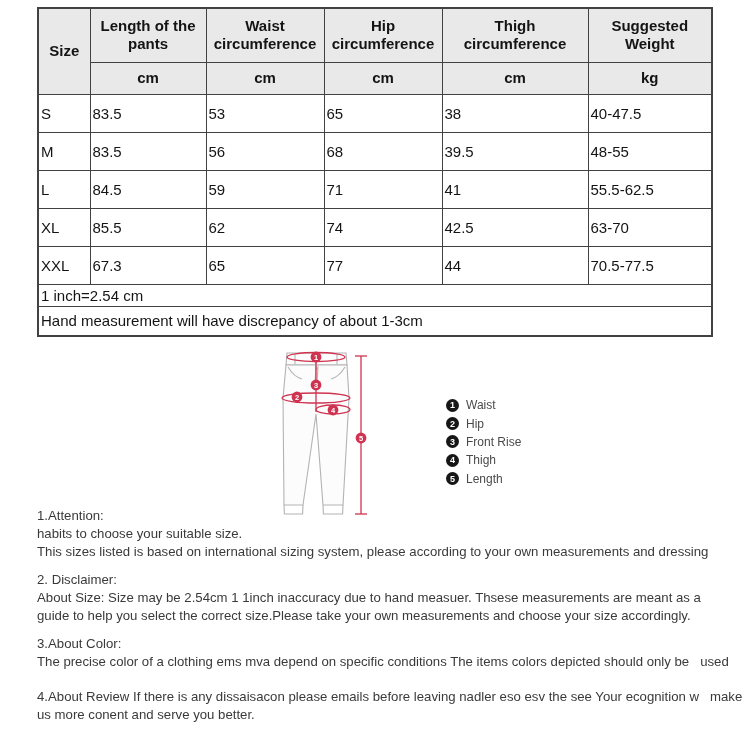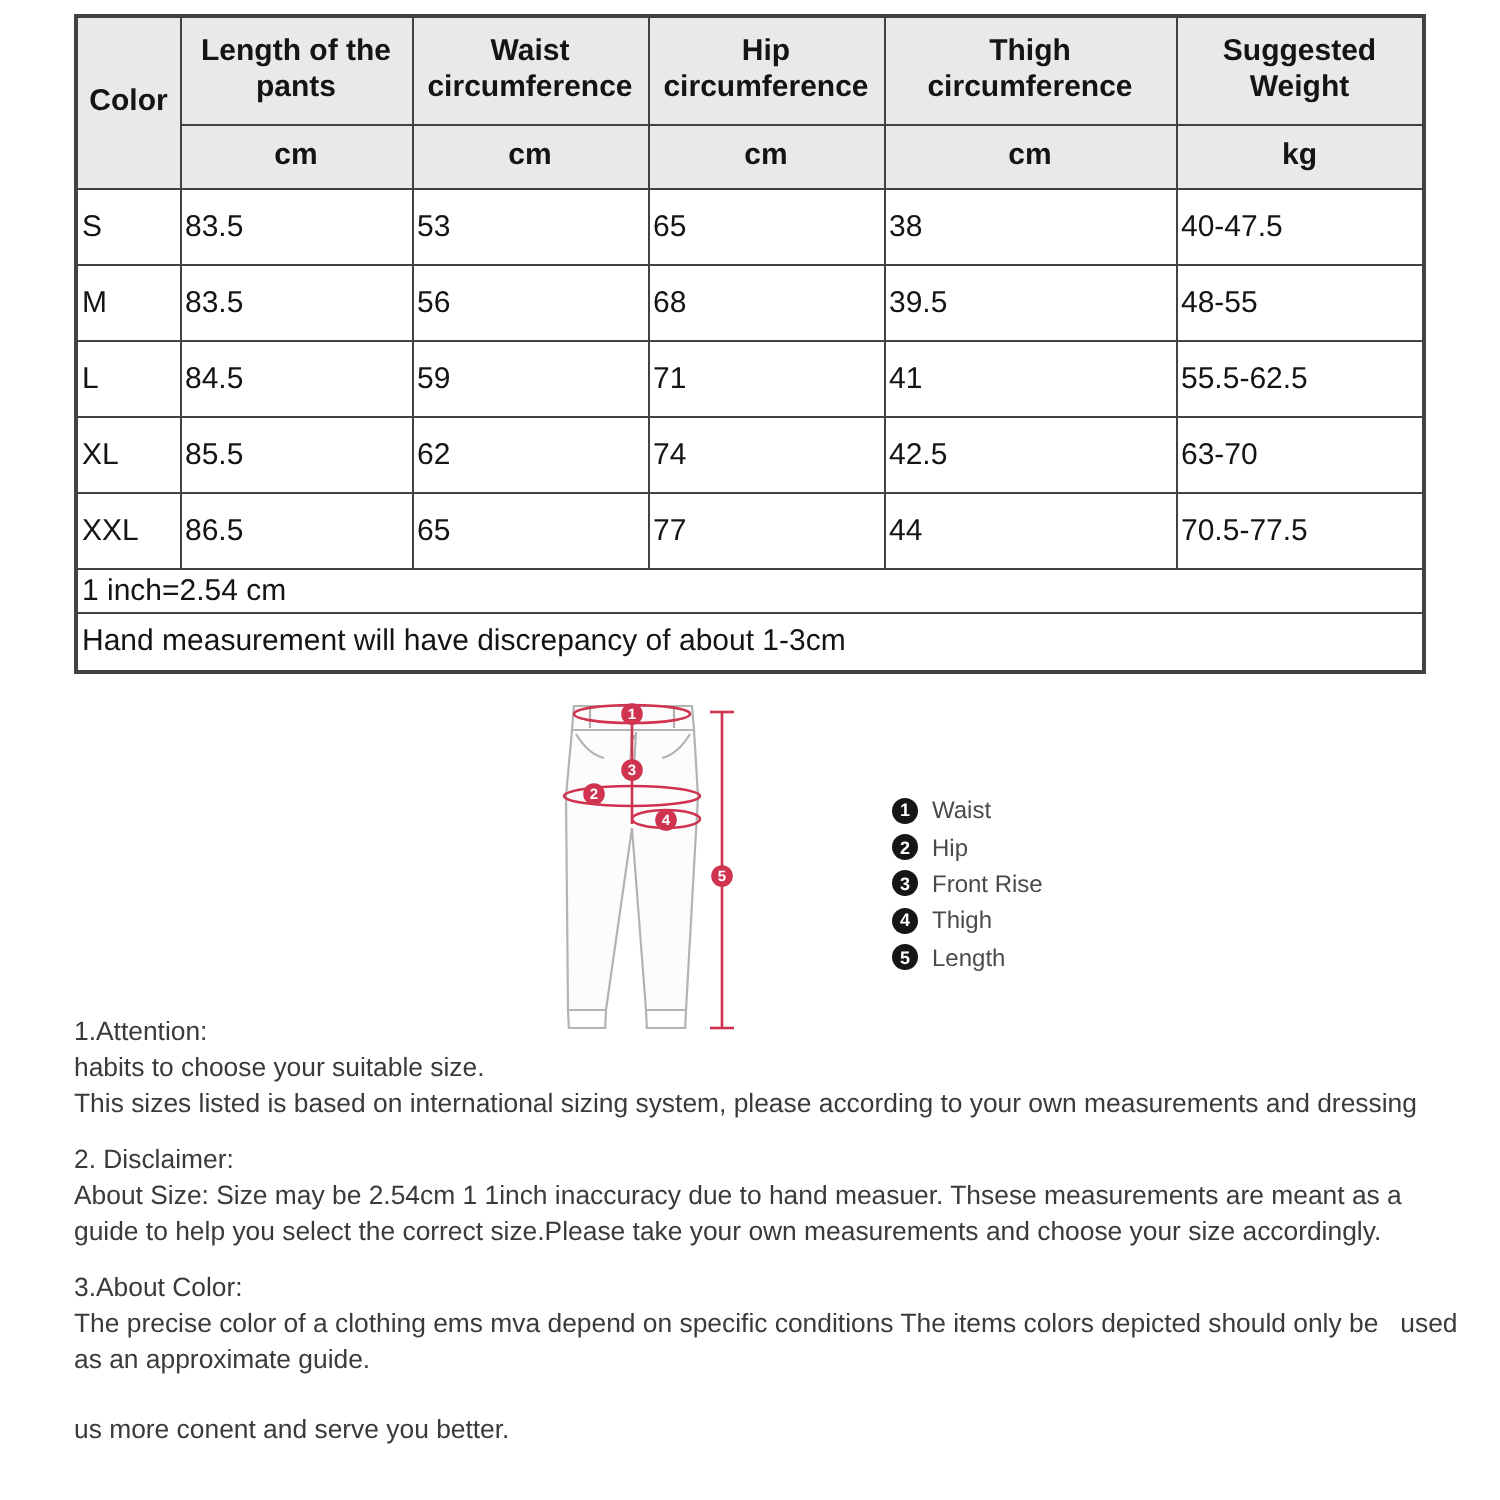--- a/index.html
+++ b/index.html
@@ -58,21 +58,21 @@
   <colgroup>
     <col style="width:52px">
       <col style="width:116px">
       <col style="width:118px">
     <col style="width:118px">
       <col style="width:146px">
       <col style="width:124px">
   </colgroup>
   <tbody>
     <tr class="header-row">
-      <th rowspan="2">Color</th>
+      <th rowspan="2">Size</th>
       <th>Length of the pants</th>
       <th>Waist circumference</th>
       <th>Hip circumference</th>
       <th>Thigh circumference</th>
       <th>Suggested Weight</th>
     </tr>
     <tr class="units-row">
       <th>cm</th>
       <th>cm</th>
       <th>cm</th>
@@ -106,21 +106,21 @@
     <tr class="data-row">
       <td>XL</td>
       <td>85.5</td>
       <td>62</td>
       <td>74</td>
       <td>42.5</td>
       <td>63-70</td>
     </tr>
     <tr class="data-row">
       <td>XXL</td>
-      <td>86.5</td>
+      <td>67.3</td>
       <td>65</td>
       <td>77</td>
       <td>44</td>
       <td>70.5-77.5</td>
     </tr>
     <tr class="note-row-inch">
       <td class="merged-note" colspan="6">1 inch=2.54 cm</td>
     </tr>
     <tr class="note-row-hand">
       <td class="merged-note" colspan="6">Hand measurement will have discrepancy of about 1-3cm</td>
@@ -196,18 +196,18 @@
     <div class="line">This sizes listed is based on international sizing system, please according to your own measurements and dressing</div>
   </div>
   <div class="note">
     <div class="line">2. Disclaimer:</div>
     <div class="line">About Size: Size may be 2.54cm 1 1inch inaccuracy due to hand measuer. Thsese measurements are meant as a</div>
     <div class="line">guide to help you select the correct size.Please take your own measurements and choose your size accordingly.</div>
   </div>
   <div class="note">
     <div class="line">3.About Color:</div>
     <div class="line">The precise color of a clothing ems mva depend on specific conditions The items colors depicted should only be   used</div>
-    <div class="line">as an approximate guide.</div>
   </div>
   <div class="note review">
+    <div class="line"><span>4.About Review</span> <span>If there is any dissaisacon please emails before leaving nadler eso esv the see Your ecognition w   make</span></div>
     <div class="line">us more conent and serve you better.</div>
   </div>
 </div>
 
 </body></html>

